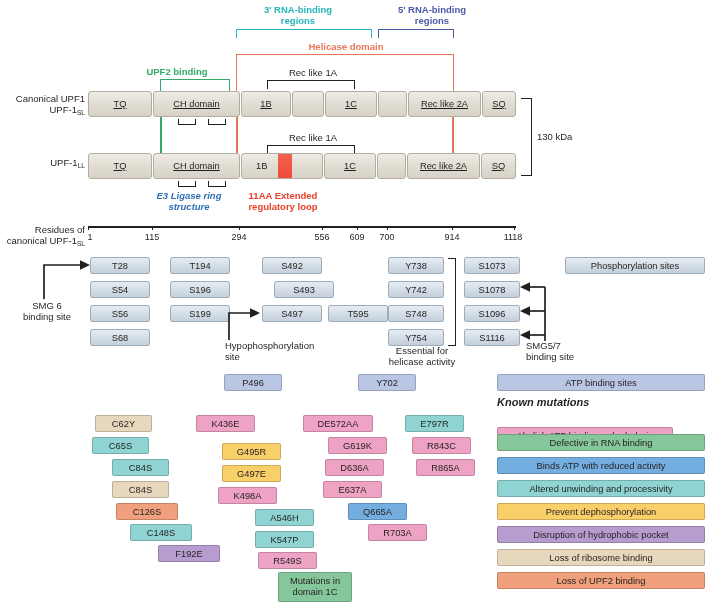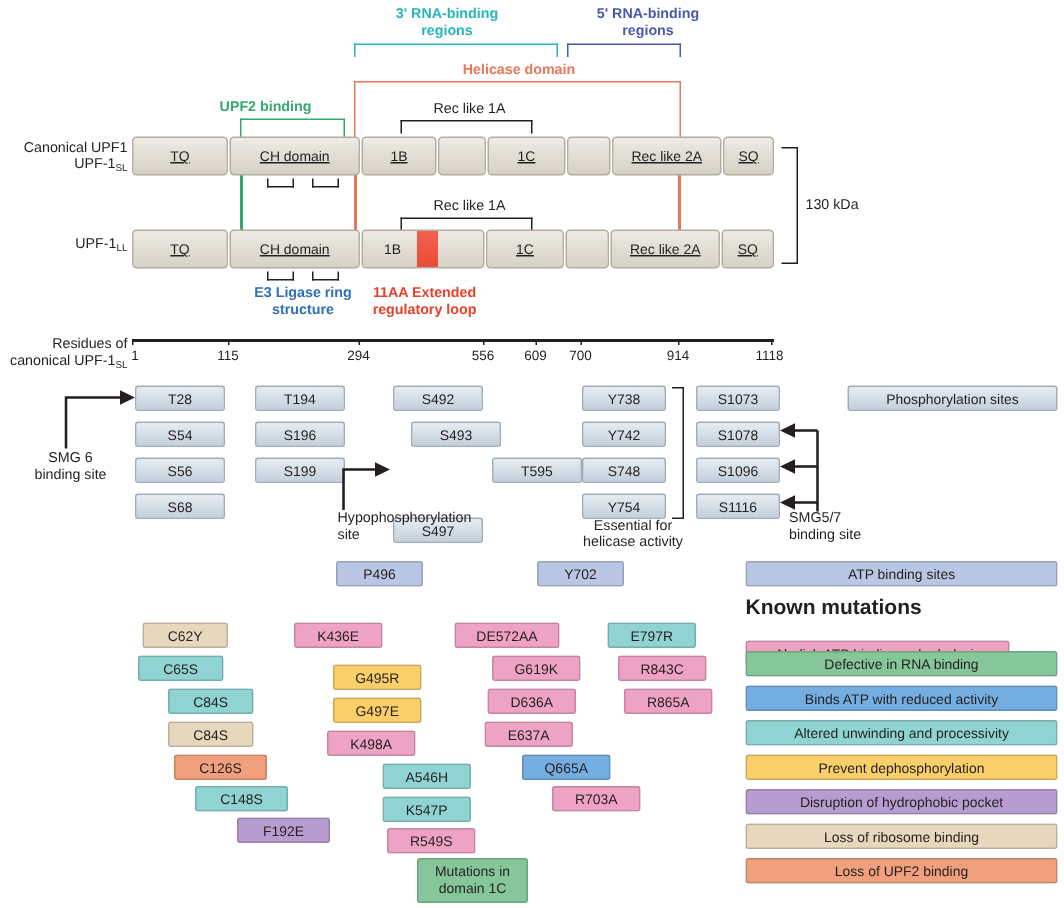--- a/index.html
+++ b/index.html
@@ -63,21 +63,21 @@
     border:1px solid rgba(0,0,0,.18);
   }
   .mbox.tall{height:30px;line-height:11px;flex-direction:column;}
   
   .lgbox{
     position:absolute;height:17px;border-radius:2px;
     display:flex;align-items:center;justify-content:center;
     font-size:9.3px;color:#231f20;box-sizing:border-box;
     border:1px solid rgba(0,0,0,.18);
   }
-  .known{position:absolute;font-size:14px;font-weight:bold;}
+  .known{position:absolute;font-size:11px;font-weight:bold;font-style:italic;}
   svg.arrow{position:absolute;overflow:visible;}
 </style>
 </head>
 <body>
 
 <div class="abs lbl ctr" style="left:233px;top:4px;width:130px;color:#27b5bd;font-weight:bold;">
   <div>3' RNA-binding</div>
   <div>regions</div>
 </div>
 
@@ -141,21 +141,21 @@
   </div>
   <div class="seg" style="width:52px;">1C</div>
   <div class="seg" style="width:29px;"></div>
   <div class="seg" style="width:73px;">Rec like 2A</div>
   <div class="seg" style="flex:1;">SQ</div>
 </div>
 
 <div class="brk brk-up" style="left:178px;top:181px;width:18px;height:6px;border-width:1.6px;border-color:#231f20;"></div>
 <div class="brk brk-up" style="left:208px;top:181px;width:18px;height:6px;border-width:1.6px;border-color:#231f20;"></div>
 
-<div class="abs lbl ctr" style="left:137px;top:190px;width:130px;color:#2f6fb5;font-weight:bold;line-height:11px;">
+<div class="abs lbl ctr" style="left:124px;top:190px;width:130px;color:#2f6fb5;font-weight:bold;line-height:11px;font-style:italic;">
   <div>E3 Ligase ring</div>
   <div>structure</div>
 </div>
 
 <div class="abs lbl ctr" style="left:218px;top:190px;width:130px;color:#e8402a;font-weight:bold;line-height:11px;">
   <div>11AA Extended</div>
   <div>regulatory loop</div>
 </div>
 
 <div class="brk brk-right" style="left:521px;top:98px;width:11px;height:78px;border-width:1.6px;border-color:#231f20;"></div>
@@ -200,21 +200,21 @@
   <div>SMG 6</div>
   <div>binding site</div>
 </div>
 
 <div class="pbox" style="left:170px;top:257px;width:60px;">T194</div>
 <div class="pbox" style="left:170px;top:281px;width:60px;">S196</div>
 <div class="pbox" style="left:170px;top:305px;width:60px;">S199</div>
 
 <div class="pbox" style="left:262px;top:257px;width:60px;">S492</div>
 <div class="pbox" style="left:262px;top:281px;width:60px;margin-left:12px;">S493</div>
-<div class="pbox" style="left:262px;top:305px;width:60px;margin-top:40px;">S497</div>
+<div class="pbox" style="left:262px;top:305px;width:60px;">S497</div>
 <div class="pbox" style="left:328px;top:305px;width:60px;">T595</div>
 
 <svg class="arrow" style="left:226px;top:306px;" width="38" height="36">
   <path d="M3,34 L3,7 L26,7" stroke="#231f20" stroke-width="1.7" fill="none"></path>
   <path d="M24,2.2 L34,7 L24,11.8 Z" fill="#231f20"></path>
 </svg>
 <div class="abs lbl" style="left:225px;top:340px;width:120px;line-height:11px;">
   <div>Hypophosphorylation</div>
   <div>site</div>
 </div>

